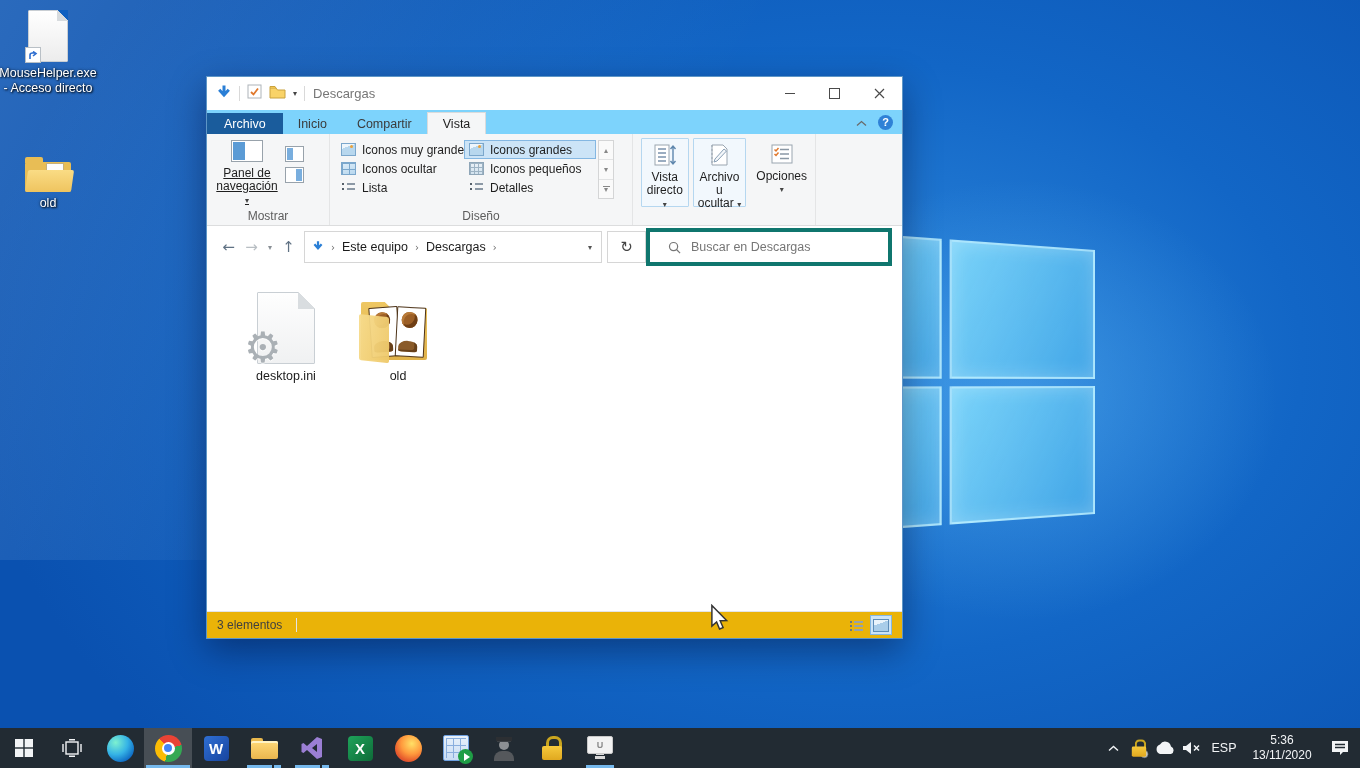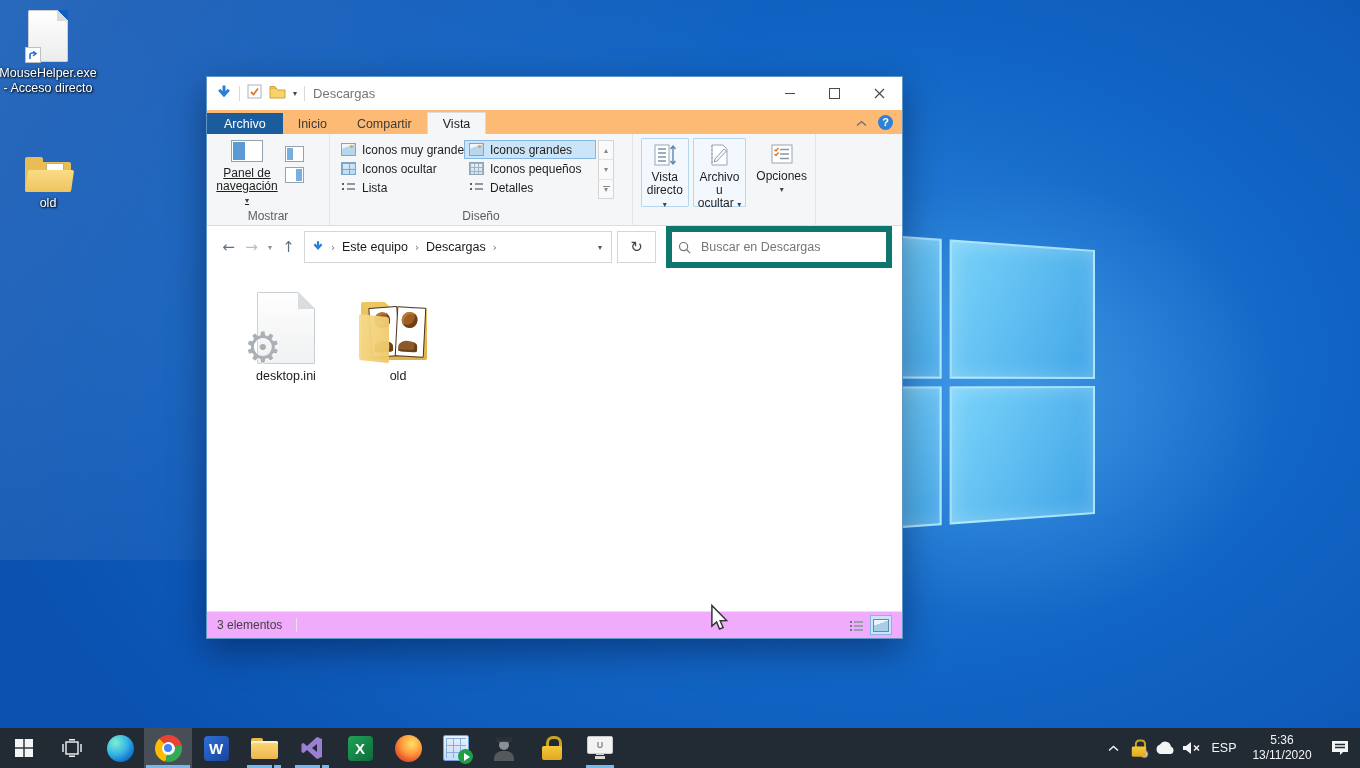--- a/index.html
+++ b/index.html
@@ -46,21 +46,21 @@
     border:1px solid #5e96c7;box-shadow:0 12px 34px rgba(0,0,30,0.4);display:flex;flex-direction:column;}
   .titlebar{height:33px;display:flex;align-items:center;background:#fff;flex:none;}
   .qat{display:flex;align-items:center;gap:7px;padding-left:9px;}
   .qat .sep{width:1px;height:15px;background:#d9d9d9;}
   .title-text{margin-left:8px;color:#767676;font-size:13px;}
   .win-controls{margin-left:auto;display:flex;height:100%;}
   .wc{width:45px;height:100%;display:flex;align-items:center;justify-content:center;}
   .wc-min span{display:block;width:10px;height:1px;background:#4a4a4a;}
   .wc-max span{display:block;width:9px;height:9px;border:1px solid #4a4a4a;}
   
-  .tabrow{height:24px;display:flex;align-items:flex-end;background:#fdba74;flex:none;position:relative;}
+  .tabrow{height:24px;display:flex;align-items:flex-end;background:#7dd3fc;flex:none;position:relative;}
   .tab{padding:4px 15px 3px;font-size:12.5px;color:#3b3b3b;}
   .tab-file{background:#1a5c9c;color:#fff;padding:4px 17px 3px;}
   .tab-active{background:#f5f6f7;border:1px solid #dadbdc;border-bottom:none;color:#1e1e1e;}
   .tab-tools{margin-left:auto;display:flex;align-items:center;gap:11px;padding-right:9px;padding-bottom:3px;}
   .help-btn{width:15px;height:15px;border-radius:50%;background:#2f81d6;color:#fff;font-size:11px;font-weight:bold;
     display:flex;align-items:center;justify-content:center;}
   
   .ribbon{height:91px;background:#f5f6f7;border-bottom:1px solid #dcddde;display:flex;flex:none;font-size:12px;color:#1e1e1e;}
   .rgroup{position:relative;display:flex;padding:4px 4px 18px 6px;}
   .rgroup + .rgroup{border-left:1px solid #e4e5e6;}
@@ -98,21 +98,21 @@
   
   .addr-row{height:42px;display:flex;align-items:center;background:#fff;flex:none;padding:0 10px;}
   .nav-arrows{display:flex;align-items:center;font-family:"DejaVu Sans",sans-serif;}
   .na{width:23px;text-align:center;font-size:15px;color:#5f7183;}
   .na.disabled{color:#b8bec3;}
   .na.small{width:14px;font-size:8px;color:#8a9096;}
   .addr-box{flex:1;max-width:325px;height:30px;border:1px solid #d6d6d6;display:flex;align-items:center;margin-left:4px;font-size:12.5px;color:#1b1b1b;}
   .crumb-sep{color:#6d6d6d;font-family:"DejaVu Sans",sans-serif;font-size:10px;padding:0 7px;}
   .addr-box .chev{margin-left:auto;width:22px;text-align:center;color:#555;}
   .refresh-btn{width:37px;height:30px;border:1px solid #d6d6d6;margin-left:5px;display:flex;align-items:center;justify-content:center;font-family:"DejaVu Sans",sans-serif;font-size:15px;color:#444;}
-  .search-box{width:202px;height:30px;border:6px solid #0f766e;margin-left:10px;display:flex;align-items:center;padding:0 6px;}
+  .search-box{width:202px;height:30px;border:4px solid #0f766e;display:flex;align-items:center;padding:0 18px;}
   .search-box input{border:none;outline:none;flex:1;font-size:12.5px;color:#444;font-family:inherit;margin-left:8px;background:transparent;}
   .search-box input::placeholder{color:#767676;opacity:1;}
   
   .filearea{flex:1;background:#fff;position:relative;padding:14px 0 0 26px;display:flex;align-items:flex-start;}
   .fitem{width:106px;display:flex;flex-direction:column;align-items:center;margin-right:6px;}
   .fitem .ficon{height:82px;display:flex;align-items:flex-end;justify-content:center;}
   .fitem .fname{font-size:12.5px;color:#1b1b1b;margin-top:5px;}
   .ini-page{width:56px;height:70px;background:linear-gradient(#fefefe,#f0f1f2);border:1px solid #c9cfd4;position:relative;border-radius:1px;}
   .ini-page::after{content:'';position:absolute;right:-1px;top:-1px;width:16px;height:16px;background:linear-gradient(225deg,#ffffff 50%,#d9dde0 50%);border-left:1px solid #d9dde0;border-bottom:1px solid #d9dde0;}
   .ini-gear{position:absolute;left:-14px;bottom:-6px;font-size:42px;line-height:42px;color:#aab0b5;font-family:"DejaVu Sans",sans-serif;text-shadow:0 1px 1px #fff;}
@@ -126,21 +126,21 @@
   .card::after{content:'';position:absolute;left:2px;bottom:4px;width:19px;height:11px;border-radius:50% 50% 20% 20%;background:#8a5a28;box-shadow:inset -3px -2px 0 #67401a;}
   .ofolder .ofront{position:absolute;left:0px;bottom:4px;width:30px;height:46px;background:linear-gradient(100deg,#f7dc8e,#eec868);transform:skewY(6deg);transform-origin:bottom left;border-radius:2px;opacity:0.95;}
   .zfolder{width:66px;height:64px;position:relative;}
   .zfolder .zbody{position:absolute;left:0;bottom:2px;width:64px;height:56px;background:linear-gradient(#fbdf83,#f3cd61);border-radius:3px;}
   .zfolder .zbody::before{content:'';position:absolute;left:0;top:-5px;width:26px;height:6px;background:#f7d671;border-radius:3px 3px 0 0;}
   .zfolder .ztab{position:absolute;right:6px;bottom:8px;width:13px;height:30px;background:#f6d36b;border-radius:5px;box-shadow:inset 0 0 0 1px #e3b84f;}
   .zipper{position:absolute;left:26px;top:-3px;bottom:4px;width:11px;background:repeating-linear-gradient(to bottom,#c3c7cb 0 3px,#eceeef 3px 6px);border-left:1px solid #9aa0a5;border-right:1px solid #9aa0a5;}
   .zipper::before{content:'';position:absolute;left:0px;top:6px;width:9px;height:10px;background:#b7bcc1;border:1px solid #8d9398;border-radius:2px;}
   .zipper::after{content:'';position:absolute;left:2px;top:17px;width:5px;height:8px;border:2px solid #8d9398;border-radius:3px;background:transparent;}
   
-  .statusbar{height:26px;border-top:1px solid #e3e4e6;display:flex;align-items:center;padding:0 10px;background:#f0abfc;flex:none;font-size:12px;color:#404040;margin-top:36px;}
+  .statusbar{height:26px;border-top:1px solid #e3e4e6;display:flex;align-items:center;padding:0 10px;background:#eab308;flex:none;font-size:12px;color:#404040;margin-top:36px;}
   .statusbar .ssep{width:1px;height:14px;background:#e3e4e6;margin-left:14px;}
   .sb-views{margin-left:auto;display:flex;gap:3px;}
   .sb-btn{width:20px;height:18px;display:flex;align-items:center;justify-content:center;border:1px solid transparent;}
   .sb-btn.selected{background:#cce4f7;border-color:#84b7e2;}
   .sb-ico-det{width:13px;height:11px;position:relative;}
   .sb-ico-det::before{content:'';position:absolute;left:0;top:1px;bottom:0;width:2px;background:repeating-linear-gradient(to bottom,#6b7782 0 2px,transparent 2px 4px);}
   .sb-ico-det::after{content:'';position:absolute;left:4px;top:1px;bottom:0;right:0;background:repeating-linear-gradient(to bottom,#95a2ad 0 2px,transparent 2px 4px);}
   .sb-ico-thumb{width:14px;height:11px;border:1px solid #5e8db8;background:linear-gradient(160deg,#eaf4fb 35%,#a9cde9 35%);}
   
   .cursor{position:absolute;left:503px;top:336px;pointer-events:none;}

